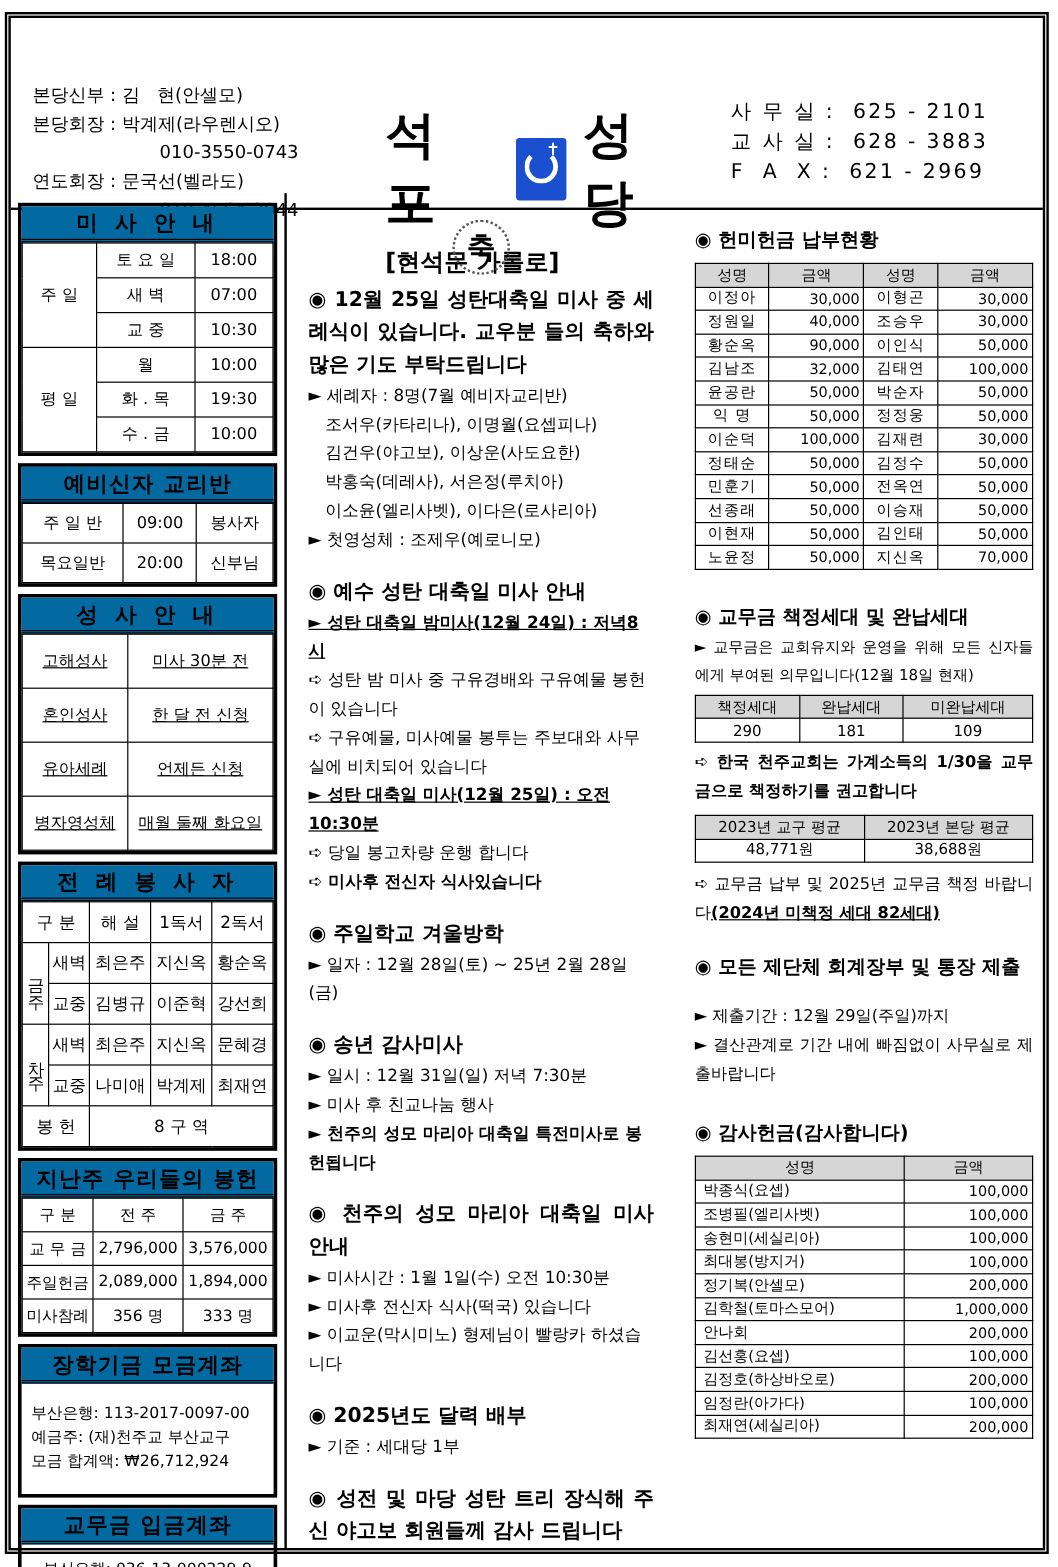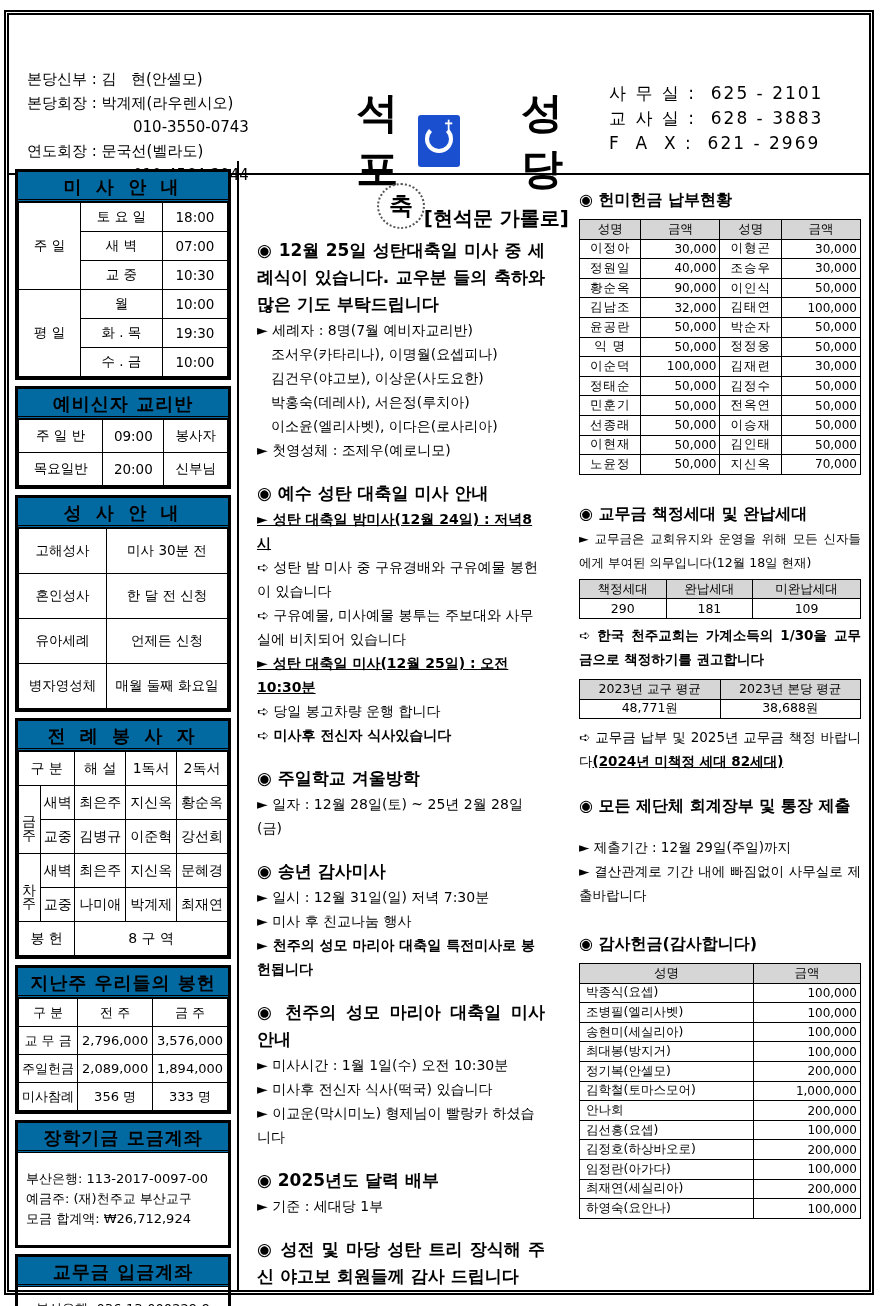--- a/index.html
+++ b/index.html
@@ -13,21 +13,21 @@
     }
     .header {
       position: absolute; left: 0; top: 0; width: 860px; height: 120px;
       border-bottom: 2px solid #000;
       margin-top: 40px;
     }
     .hdr-left { position: absolute; left: 18px; top: 12px; font-size: 15px; line-height: 24px; }
     .hdr-left .row { white-space: pre; }
     .hdr-left .phone { padding-left: 106px; }
 
-    .hdr-center { position: absolute; left: 300px; top: 30px; width: 260px; text-align: right; }
+    .hdr-center { position: absolute; left: 312px; top: 30px; width: 260px; text-align: left; }
     .title-line { display: flex; align-items: center; justify-content: center; gap: 14px; }
     .title-word { font-size: 42px; font-weight: bold; letter-spacing: 6px; }
     .logo {
       width: 42px; height: 52px; background: #1a4fd0; border-radius: 3px; position: relative;
       display: inline-block;
     }
     .logo .ring { position: absolute; left: 7px; top: 10px; width: 28px; height: 28px; border: 4px solid #fff; border-radius: 50%; border-top-color: transparent; }
     .logo .cross { position: absolute; right: 5px; top: 2px; color: #fff; font-size: 14px; font-weight: bold; }
     .subtitle { font-size: 20px; font-weight: bold; margin-top: 8px; }
 
@@ -38,21 +38,21 @@
     .divider-v { position: absolute; left: 228px; top: 146px; width: 2px; height: 1130px; background: #000; }
 
     
     .leftcol { position: absolute; left: 6px; top: 154px; width: 216px; }
     .box { border: 3px solid #000; margin-bottom: 6px; }
     .box-title { background: #0369a1; font-weight: bold; font-size: 18px; text-align: center; height: 30px; line-height: 30px; border-bottom: 3px double #000; letter-spacing: 4px; }
     table { border-collapse: collapse; width: 100%; }
     td, th { border: 1px solid #000; font-size: 13.5px; text-align: center; font-weight: normal; }
     .mass td { height: 29px; }
     .cat td { height: 33px; }
-    .sacr td { height: 45px; }
+    .sacr td { height: 45px; text-decoration: underline; }
     .serv td { height: 34px; font-size: 14px; }
     .offer td { height: 28px; font-size: 13px; }
     .acct-body { padding: 16px 8px; font-size: 13px; line-height: 20px; }
     .acct-body.center { text-align: center; padding: 12px 8px 14px; }
 
     
     .midcol { position: absolute; left: 248px; top: 168px; width: 288px; }
     .chuk { text-align: center; height: 54px; }
     .chuk-badge { display: inline-block; width: 48px; height: 46px; border: 2px dotted #555; border-radius: 50%; font-size: 24px; font-weight: bold; line-height: 42px; }
     .sec-title { font-size: 17px; font-weight: bold; line-height: 27px; text-align: justify; }
@@ -507,21 +507,17 @@
               <td class="amt">200,000</td>
             </tr>
         <tr>
               <td class="nm">임정란(아가다)</td>
               <td class="amt">100,000</td>
             </tr>
         <tr>
               <td class="nm">최재연(세실리아)</td>
               <td class="amt">200,000</td>
             </tr>
-        <tr>
-              <td class="nm">하영숙(요안나)</td>
-              <td class="amt">100,000</td>
-            </tr>
       </tbody>
         </table>
     </div>
   </div>
 </div>
 
 </body></html>

